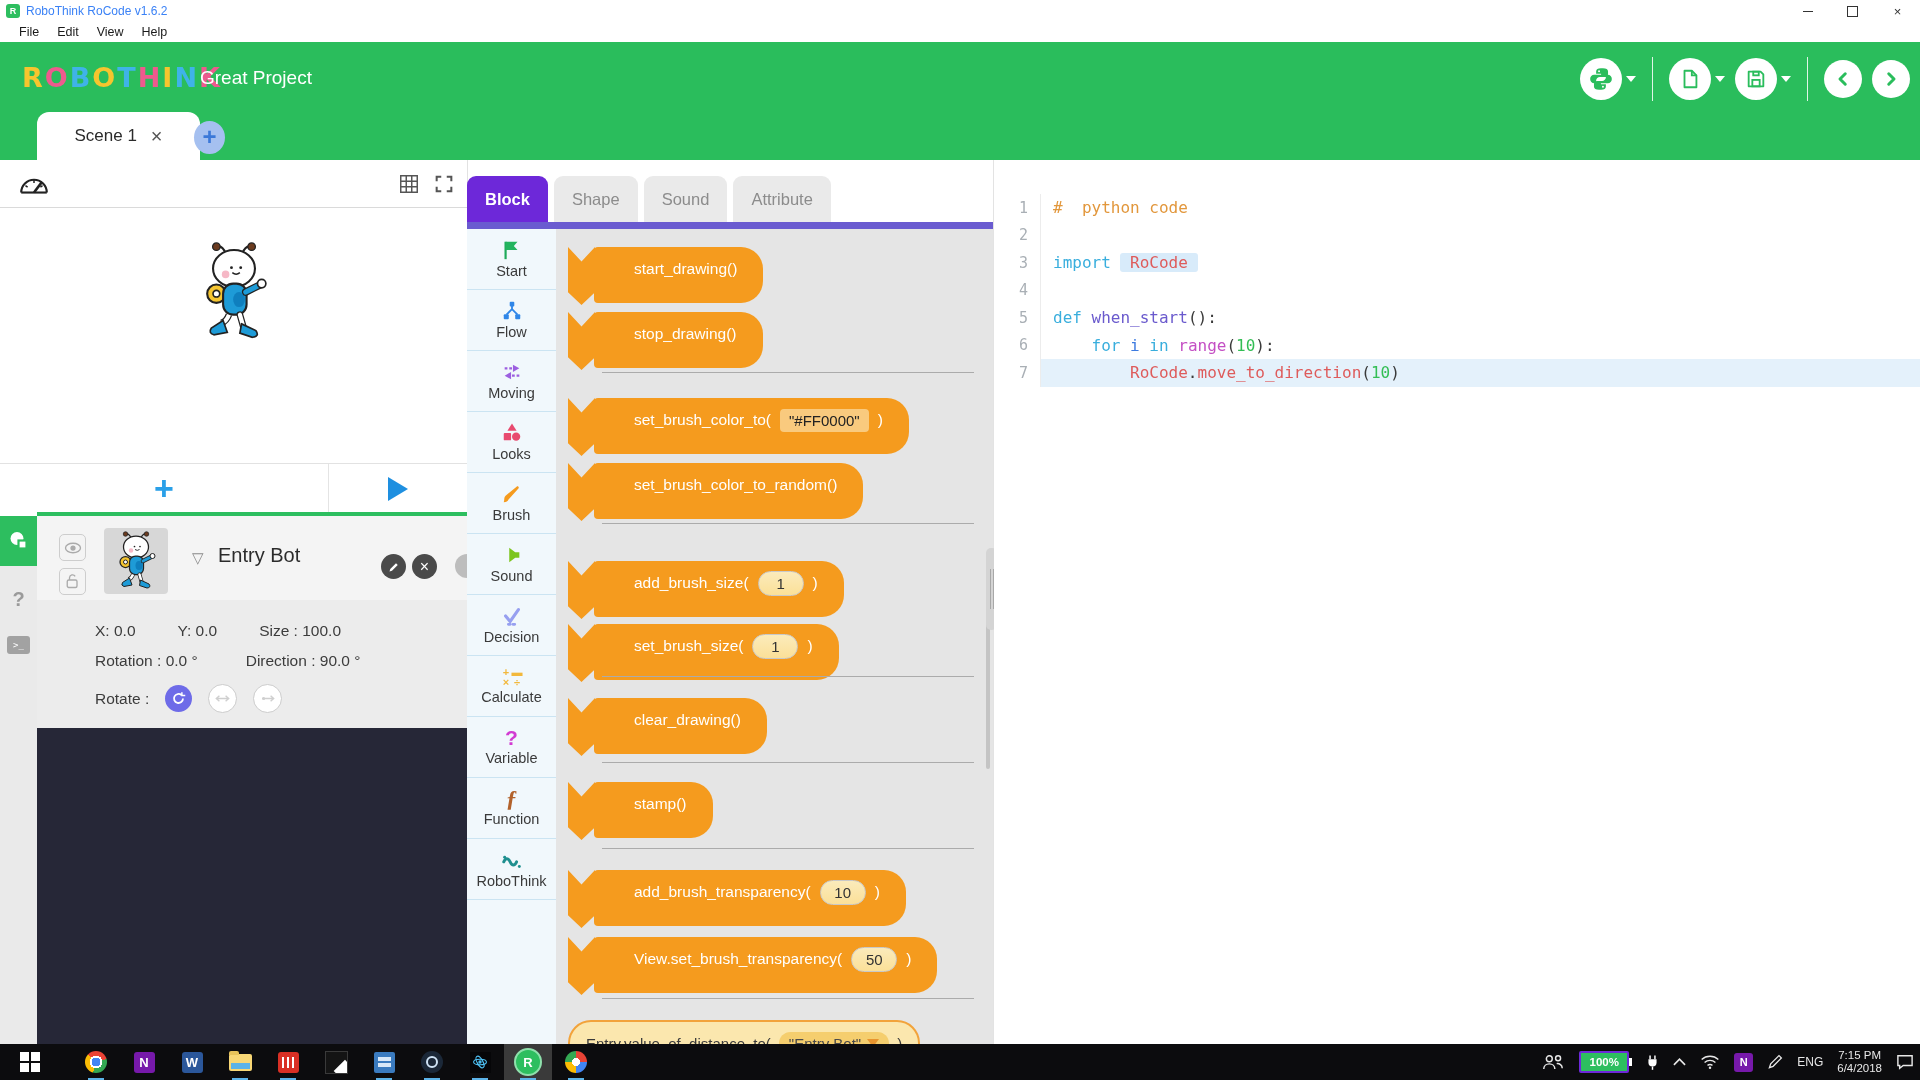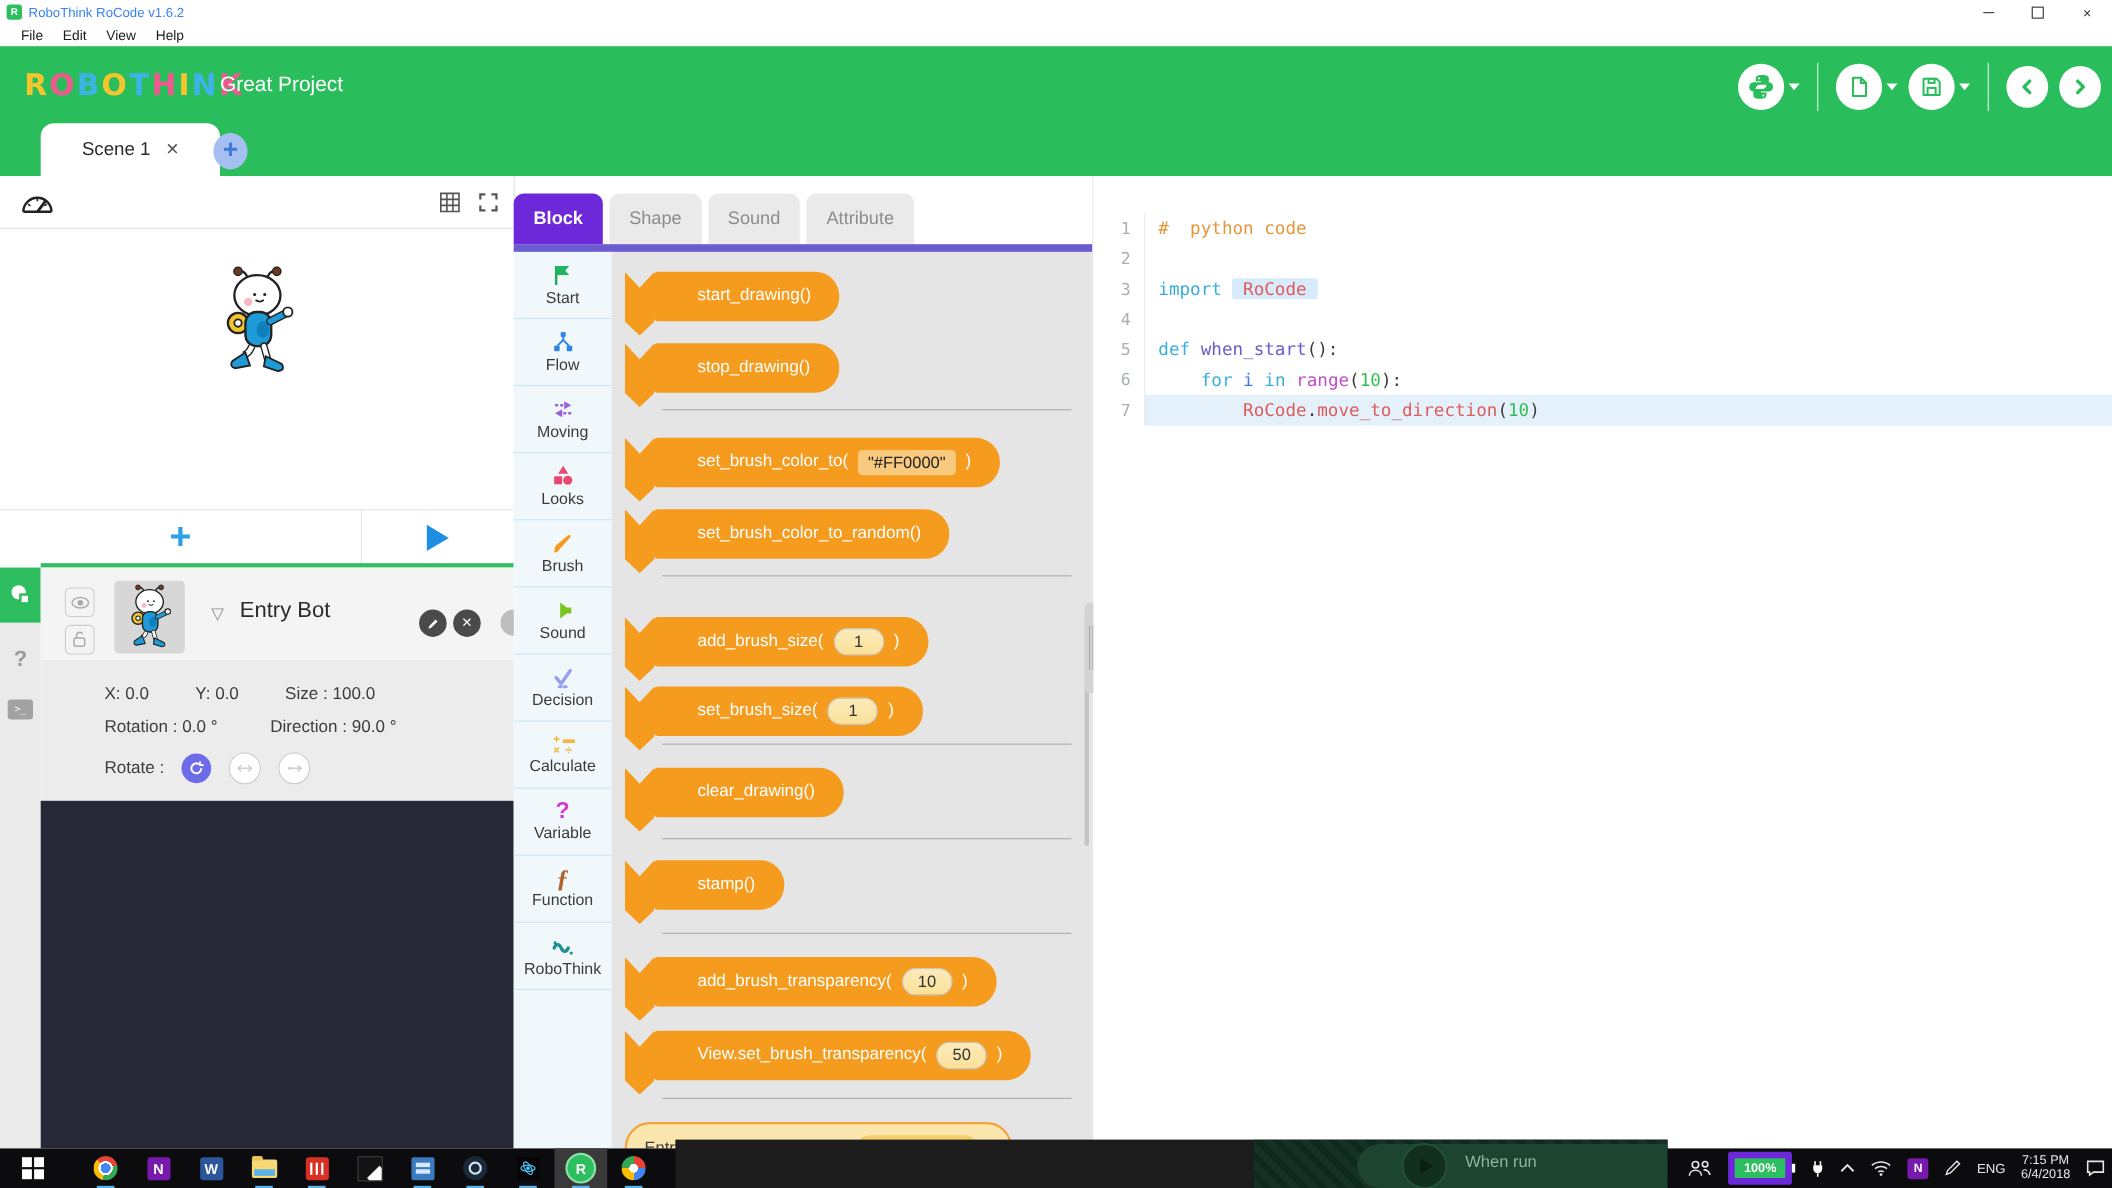--- a/index.html
+++ b/index.html
@@ -84,21 +84,21 @@
   .cat{height:60px;border-bottom:1px solid #CBE4F2;display:flex;flex-direction:column;align-items:center;justify-content:center;gap:2px;}
   .cat .clabel{font-size:14.5px;color:#3A3A3A;}
   .calcgrid{display:grid;grid-template-columns:11px 11px;font-size:11px;font-weight:bold;color:#F2B83C;line-height:10px;text-align:center;}
   .qmark{font-size:21px;font-weight:bold;color:#D23BD2;line-height:20px;}
   .fmark{font-size:23px;font-weight:bold;font-style:italic;color:#B2622B;line-height:20px;font-family:"Liberation Serif",serif;}
 
   
   .blocks{position:absolute;left:556px;top:229px;width:437px;height:815px;background:#E5E5E5;overflow:hidden;}
   .pblock{position:absolute;height:45px;}
   .pblock .tail{position:absolute;left:0;top:0;width:27px;height:58px;background:#F59B1E;clip-path:polygon(0 0,50% 25%,100% 0,100% 78%,50% 100%,0 78%);}
-  .pblock .bar{position:absolute;left:26px;top:0;height:44px;border-radius:4px 22px 22px 4px;background:#F59B1E;display:flex;align-items:center;gap:9px;padding:0 26px 1px 40px;color:#fff;font-size:15.5px;white-space:nowrap;}
+  .pblock .bar{position:absolute;left:26px;top:0;height:44px;border-radius:4px 22px 22px 4px;background:#F59B1E;display:flex;align-items:center;gap:9px;padding:0 26px 12px 40px;color:#fff;font-size:15.5px;white-space:nowrap;}
   .pbox{background:#F9CA7E;color:#222;padding:3px 9px;border-radius:4px;font-size:15px;}
   .ppill{background:linear-gradient(#FBEBBB,#FBE098);border:1px solid #C9C9C9;border-radius:15px;min-width:44px;text-align:center;color:#333;padding:3px 0;font-size:15px;}
   .bdiv{position:absolute;left:46px;width:372px;height:1px;background:#ABABAB;}
   .rblock{position:absolute;height:42px;border:2.5px solid #F2A33B;background:#FBE7AE;border-radius:23px;display:flex;align-items:center;gap:8px;padding:0 16px;font-size:15px;color:#3a3a3a;white-space:nowrap;}
   .rdrop{background:#F5CE6E;border-radius:14px;padding:3px 10px;display:flex;align-items:center;gap:6px;color:#4a4a4a;}
   .rcaret{width:0;height:0;border-left:6px solid transparent;border-right:6px solid transparent;border-top:8px solid #E8952F;}
   .pscroll{position:absolute;right:3px;top:330px;width:4px;height:210px;border-radius:2px;background:#C4C4C4;}
   .splitter{position:absolute;left:986px;top:548px;width:11px;height:82px;background:#D4D4D4;border-radius:5px;display:flex;align-items:center;justify-content:center;gap:2px;}
   .splitter i{display:block;width:1px;height:40px;background:#A8A8A8;}
   .pboundary{position:absolute;left:993px;top:160px;width:1px;height:884px;background:#E3E3E3;}
@@ -140,21 +140,21 @@
   .bluewin{width:21px;height:21px;background:#3A7BBF;border-radius:2px;display:flex;flex-direction:column;gap:2px;align-items:center;justify-content:center;}
   .bluewin i{width:13px;height:4px;background:#D8E8F8;display:block;}
   .steam{width:22px;height:22px;border-radius:50%;background:#1B2838;display:flex;align-items:center;justify-content:center;}
   .steam i{width:8px;height:8px;border:2px solid #CFE3F5;border-radius:50%;display:block;}
   .atom{width:21px;height:21px;background:#060608;display:flex;align-items:center;justify-content:center;}
   .rocodecell{background:#3A3A3A;}
   .rocode{width:24px;height:24px;border-radius:50%;background:#2DBE5F;border:2px solid #8FE0AC;color:#fff;font-size:13px;font-weight:bold;display:flex;align-items:center;justify-content:center;}
   .paint{width:22px;height:22px;border-radius:50%;background:radial-gradient(circle,#fff 0 4px,transparent 4px),conic-gradient(#E84335 0 90deg,#4285F4 90deg 180deg,#FBBC05 180deg 270deg,#34A853 270deg 360deg);}
   .tray{position:absolute;right:6px;top:0;height:36px;display:flex;align-items:center;gap:14px;color:#E8E8E8;}
   .battery{display:flex;align-items:center;}
-  .battbody{width:46px;height:18px;background:#2DBE5F;border:6px solid #6d28d9;border-radius:2px;display:flex;align-items:center;justify-content:center;font-size:11.5px;font-weight:bold;color:#fff;}
+  .battbody{width:46px;height:18px;background:#2DBE5F;border:2px solid #6d28d9;border-radius:2px;display:flex;align-items:center;justify-content:center;font-size:11.5px;font-weight:bold;color:#fff;}
   .battnub{width:3px;height:8px;background:#fff;}
   .engtxt{font-size:12px;}
   .clock{font-size:11.5px;line-height:13px;text-align:center;}
 
   .iconbox{display:flex;align-items:center;justify-content:center;}
 </style>
 </head>
 <body>
 
 <div class="app">
@@ -583,28 +583,20 @@
           <span class="ln">6</span>
           <span class="code"><span class="tok pl">    </span><span class="tok kw">for</span><span class="tok pl"> </span><span class="tok vb">i</span><span class="tok pl"> </span><span class="tok kw">in</span><span class="tok pl"> </span><span class="tok mg">range</span><span class="tok pl">(</span><span class="tok nm">10</span><span class="tok pl">):</span></span>
         </div>
         <div class="cl hl">
           <span class="ln">7</span>
           <span class="code"><span class="tok pl">        </span><span class="tok idr">RoCode</span><span class="tok pl">.</span><span class="tok idr">move_to_direction</span><span class="tok pl">(</span><span class="tok nm">10</span><span class="tok pl">)</span></span>
         </div>
       </div>
   </div>
 
-  <div class="overlay">
-    <div class="vidzone"></div>
-    <div class="vidblock"></div>
-    <div class="vplay">
-        <i></i>
-      </div>
-    <div class="vlabel">When run</div>
-  </div>
 
   <div class="taskbar">
     <div class="tcell" style="margin-left:6px">
       <span class="winlogo">
           <i></i>
           <i></i>
           <i></i>
           <i></i>
         </span>
     </div>

